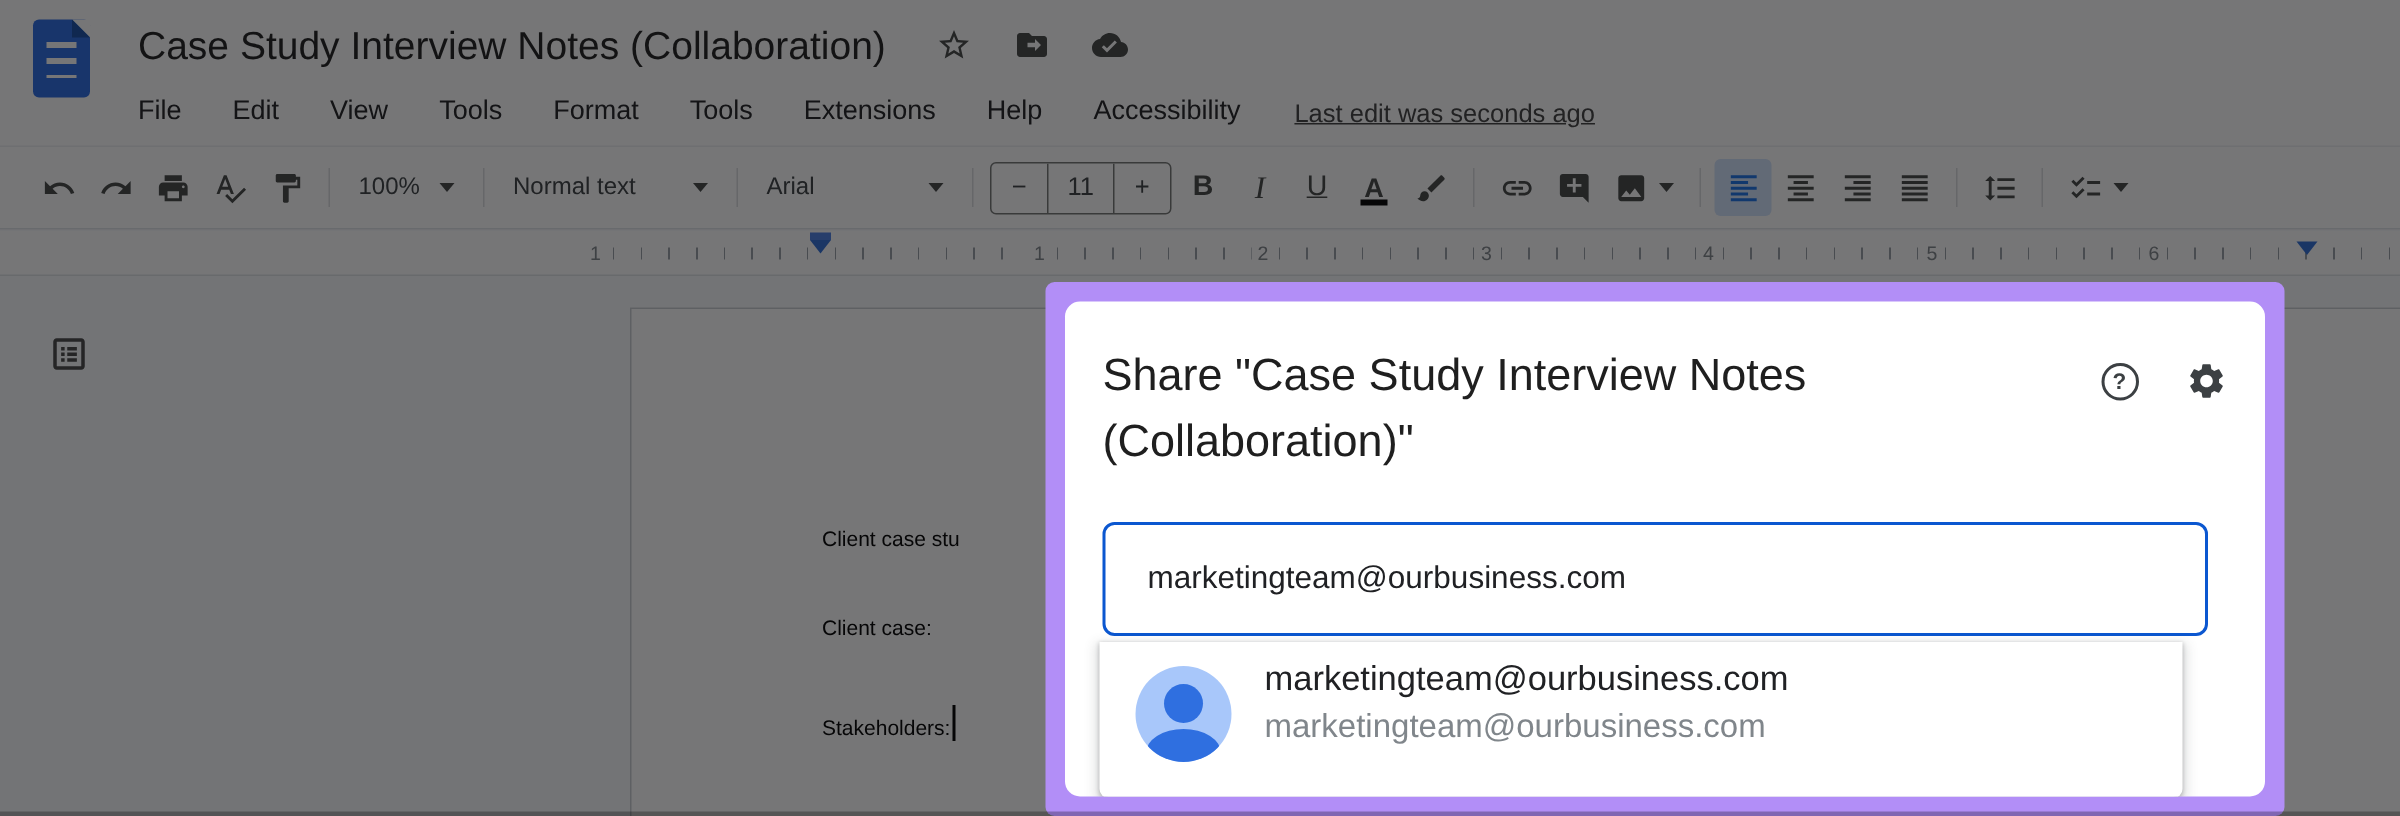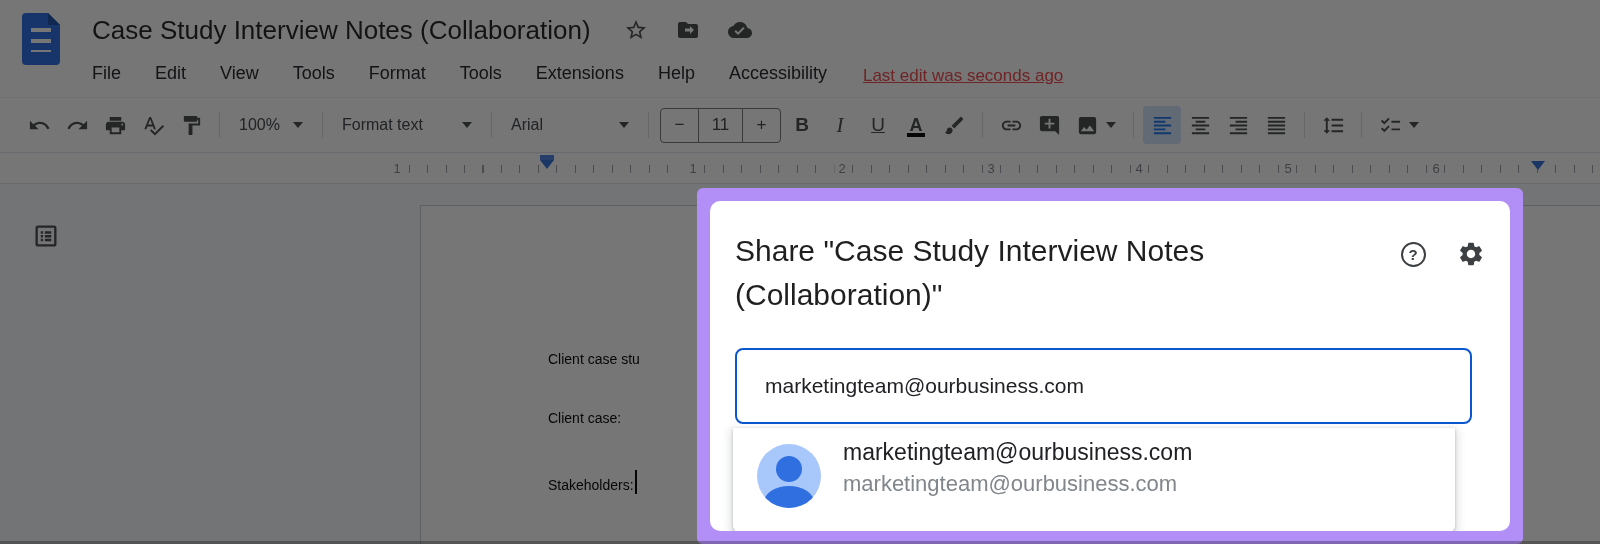--- a/index.html
+++ b/index.html
@@ -20,21 +20,21 @@
   .logo-lines{ position:absolute; left:9px; right:9px; top:15px; height:24px;
     background:repeating-linear-gradient(#ffffff 0 4px, transparent 4px 11px); }
   .title-row{ position:absolute; left:92px; top:12px; height:36px;
     display:flex; align-items:center; gap:30px; }
   .doc-title{ font-size:26px; color:#1f1f1f; white-space:nowrap; }
   .title-icon{ width:30px; height:30px; display:flex; align-items:center; justify-content:center; border-radius:50%; }
   .title-icon svg{ width:24px; height:24px; fill:#444746; }
   .menu-row{ position:absolute; left:90px; top:54px; height:32px;
     display:flex; align-items:flex-end; gap:30px; }
   .menu-item{ font-size:18px; color:#202124; padding:2px 2px; border-radius:4px; white-space:nowrap; }
-  .last-edit{ font-size:17px; color:#ef4444; text-decoration:underline; margin-left:4px; white-space:nowrap; }
+  .last-edit{ font-size:17px; color:#404040; text-decoration:underline; margin-left:4px; white-space:nowrap; }
 
   
   .toolbar{ position:absolute; left:0; top:97px; width:1600px; height:56px;
     background:#fff; border-top:1px solid #eceef1; border-bottom:1px solid #dfe3e8;
     display:flex; align-items:center; padding-left:20px; }
   .tb-btn{ width:38px; height:38px; border-radius:4px; display:flex;
     align-items:center; justify-content:center; flex:0 0 auto; }
   .tb-btn svg{ width:23px; height:23px; fill:#444746; }
   .tb-btn.active{ background:#d2e3fc; }
   .tb-btn.active svg{ fill:#1a73e8; }
@@ -188,21 +188,21 @@
           <path d="M18 4V3c0-.55-.45-1-1-1H5c-.55 0-1 .45-1 1v4c0 .55.45 1 1 1h12c.55 0 1-.45 1-1V6h1v4H9v11c0 .55.45 1 1 1h2c.55 0 1-.45 1-1v-9h8V4h-3z"></path>
         </svg>
       </div>
       <div class="tb-divider"></div>
       <div class="tb-dropdown" style="width: 84px;">
         <span class="lbl">100%</span>
         <span class="caret"></span>
       </div>
       <div class="tb-divider"></div>
       <div class="tb-dropdown" style="width: 150px;">
-        <span class="lbl">Format text</span>
+        <span class="lbl">Normal text</span>
         <span class="caret"></span>
       </div>
       <div class="tb-divider"></div>
       <div class="tb-dropdown" style="width: 138px;">
         <span class="lbl">Arial</span>
         <span class="caret"></span>
       </div>
       <div class="tb-divider"></div>
       <div class="sizebox">
         <div class="sz-btn">−</div>

